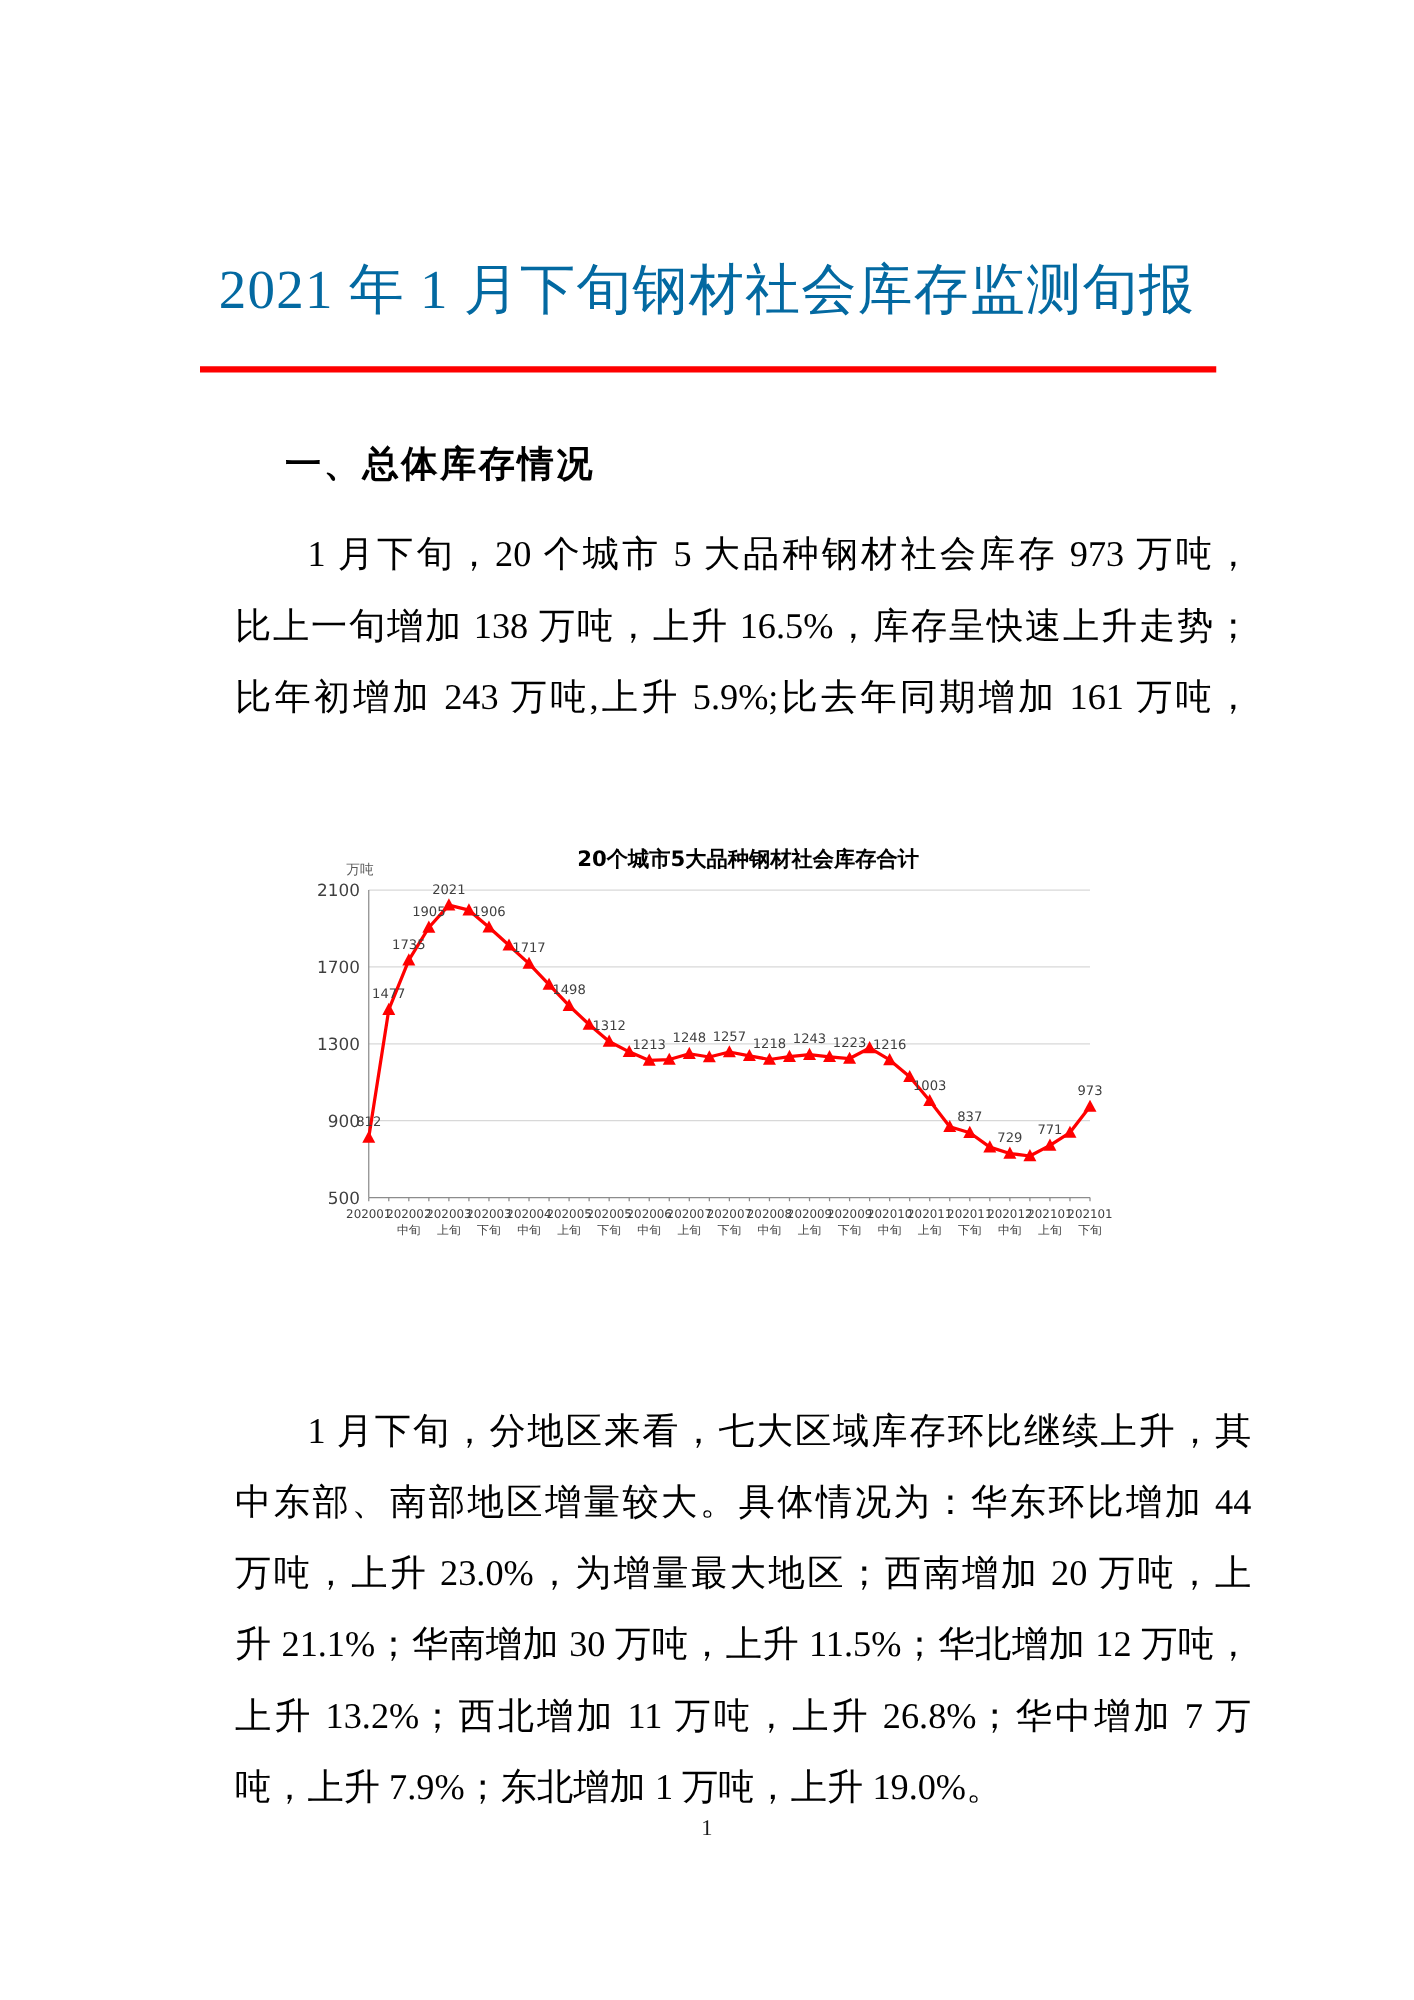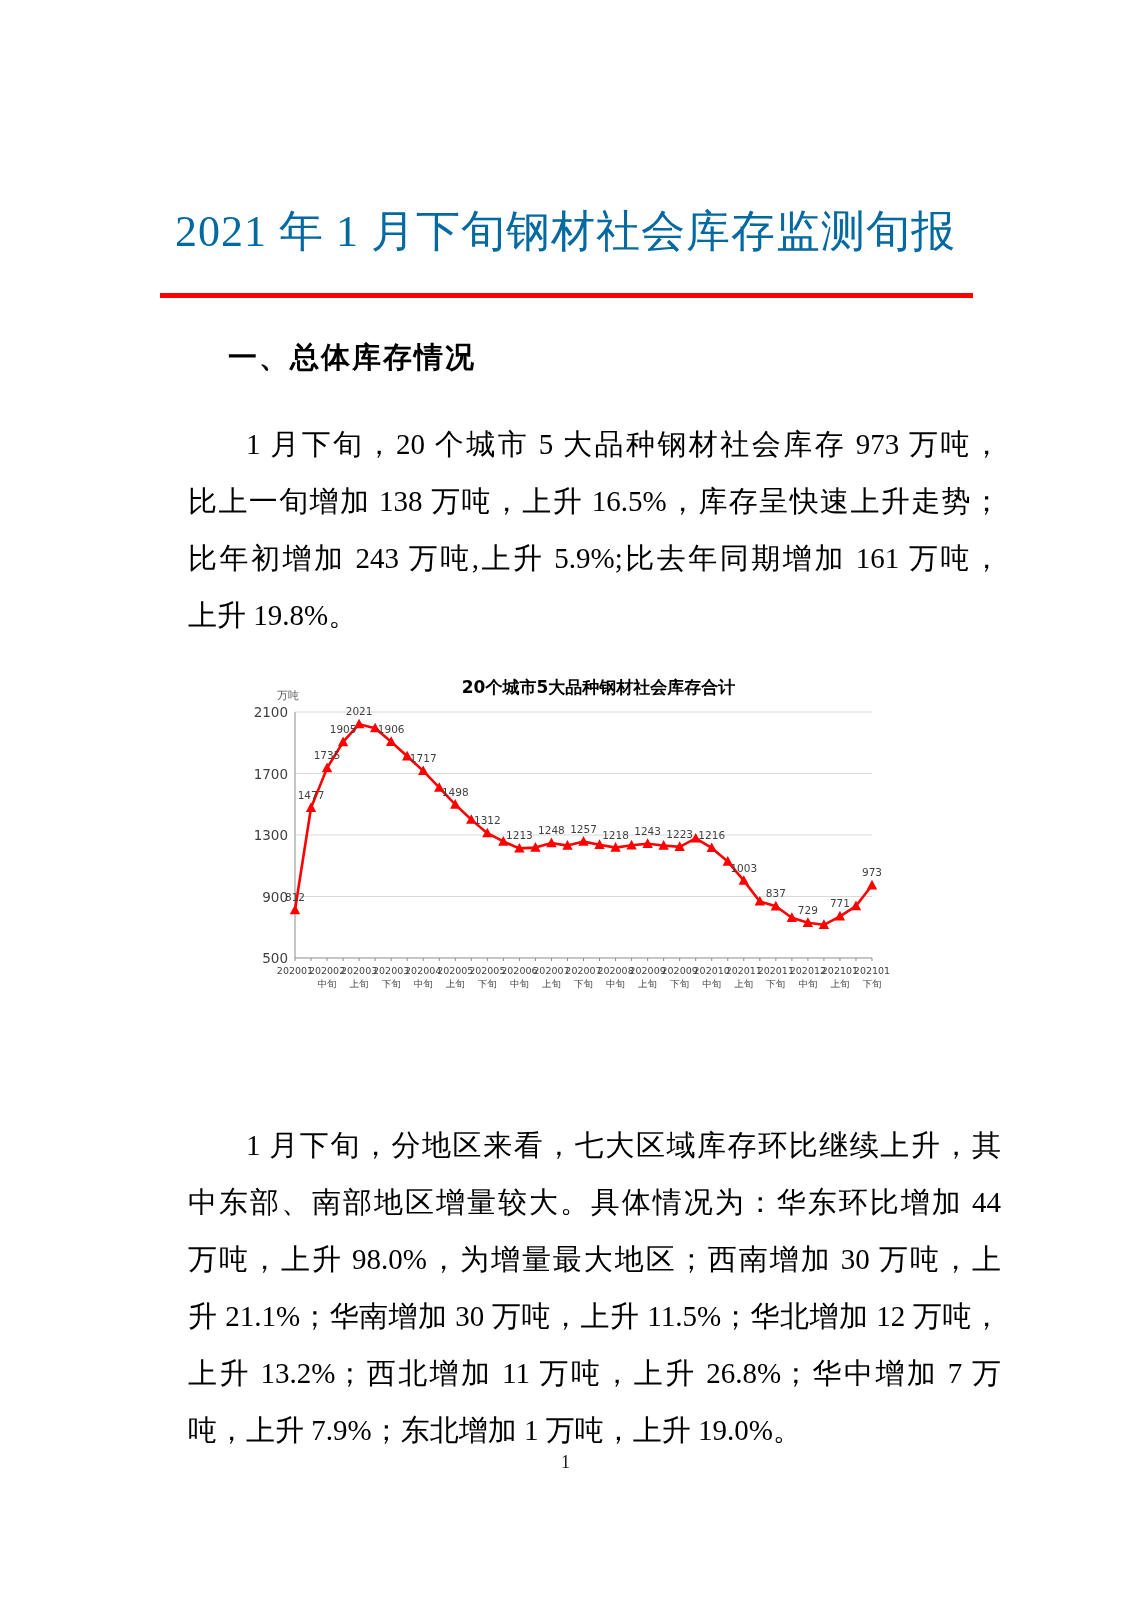--- a/index.html
+++ b/index.html
@@ -29,21 +29,21 @@
   .title-rule {
     position: absolute;
     top: 293px;
     left: 160px;
     width: 813px;
     height: 5px;
     background: #fe0000;
   }
   .section-heading {
     position: absolute;
-    top: 338px;
+    top: 352px;
     left: 160px;
     width: 812px;
     padding-left: 68px;
     box-sizing: border-box;
     font-size: 29px;
     font-weight: bold;
     letter-spacing: 2px;
   }
   .para {
     position: absolute;
@@ -87,21 +87,20 @@
 
   <div class="doc-title">2021 年 1 月下旬钢材社会库存监测旬报</div>
   <div class="title-rule"></div>
 
   <div class="section-heading">一、总体库存情况</div>
 
   <div class="para para-1">
       <div class="tline">1 月下旬，20 个城市 5 大品种钢材社会库存 973 万吨，</div>
       <div class="tline">比上一旬增加 138 万吨，上升 16.5%，库存呈快速上升走势；</div>
       <div class="tline">比年初增加 243 万吨,上升 5.9%;比去年同期增加 161 万吨，</div>
-      <div class="tline last">上升 19.8%。</div>
     </div>
 
   <div class="chart-wrap">
     <svg id="chart" width="660" height="348" viewBox="0 0 660 348">
         <g>
           <line x1="45" y1="64" x2="622" y2="64" stroke="#d8d8d8" stroke-width="1"></line>
           <line x1="45" y1="125.5" x2="622" y2="125.5" stroke="#d8d8d8" stroke-width="1"></line>
           <line x1="45" y1="187" x2="622" y2="187" stroke="#d8d8d8" stroke-width="1"></line>
           <line x1="45" y1="248.5" x2="622" y2="248.5" stroke="#d8d8d8" stroke-width="1"></line>
         </g>
@@ -258,21 +257,21 @@
           <text x="622" y="228.27625" text-anchor="middle" font-size="10.5" fill="#3f3f3f" font-family="&quot;DejaVu Sans&quot;,&quot;Liberation Sans&quot;,sans-serif">973</text>
         </g>
         <text x="348.5" y="45" text-anchor="middle" font-size="17" font-weight="bold" fill="#000" font-family="&quot;DejaVu Sans&quot;,&quot;Liberation Sans&quot;,sans-serif">20个城市5大品种钢材社会库存合计</text>
         <text x="27" y="51" font-size="11" fill="#595959" font-family="&quot;DejaVu Sans&quot;,&quot;Liberation Sans&quot;,sans-serif">万吨</text>
       </svg>
   </div>
 
   <div class="para para-2">
       <div class="tline">1 月下旬，分地区来看，七大区域库存环比继续上升，其</div>
       <div class="tline">中东部、南部地区增量较大。具体情况为：华东环比增加 44</div>
-      <div class="tline">万吨，上升 98.0%，为增量最大地区；西南增加 30 万吨，上</div>
+      <div class="tline">万吨，上升 23.0%，为增量最大地区；西南增加 20 万吨，上</div>
       <div class="tline">升 21.1%；华南增加 30 万吨，上升 11.5%；华北增加 12 万吨，</div>
       <div class="tline">上升 13.2%；西北增加 11 万吨，上升 26.8%；华中增加 7 万</div>
       <div class="tline last">吨，上升 7.9%；东北增加 1 万吨，上升 19.0%。</div>
     </div>
 
   <div class="page-number">1</div>
 
 </div>
 
 </body></html>

